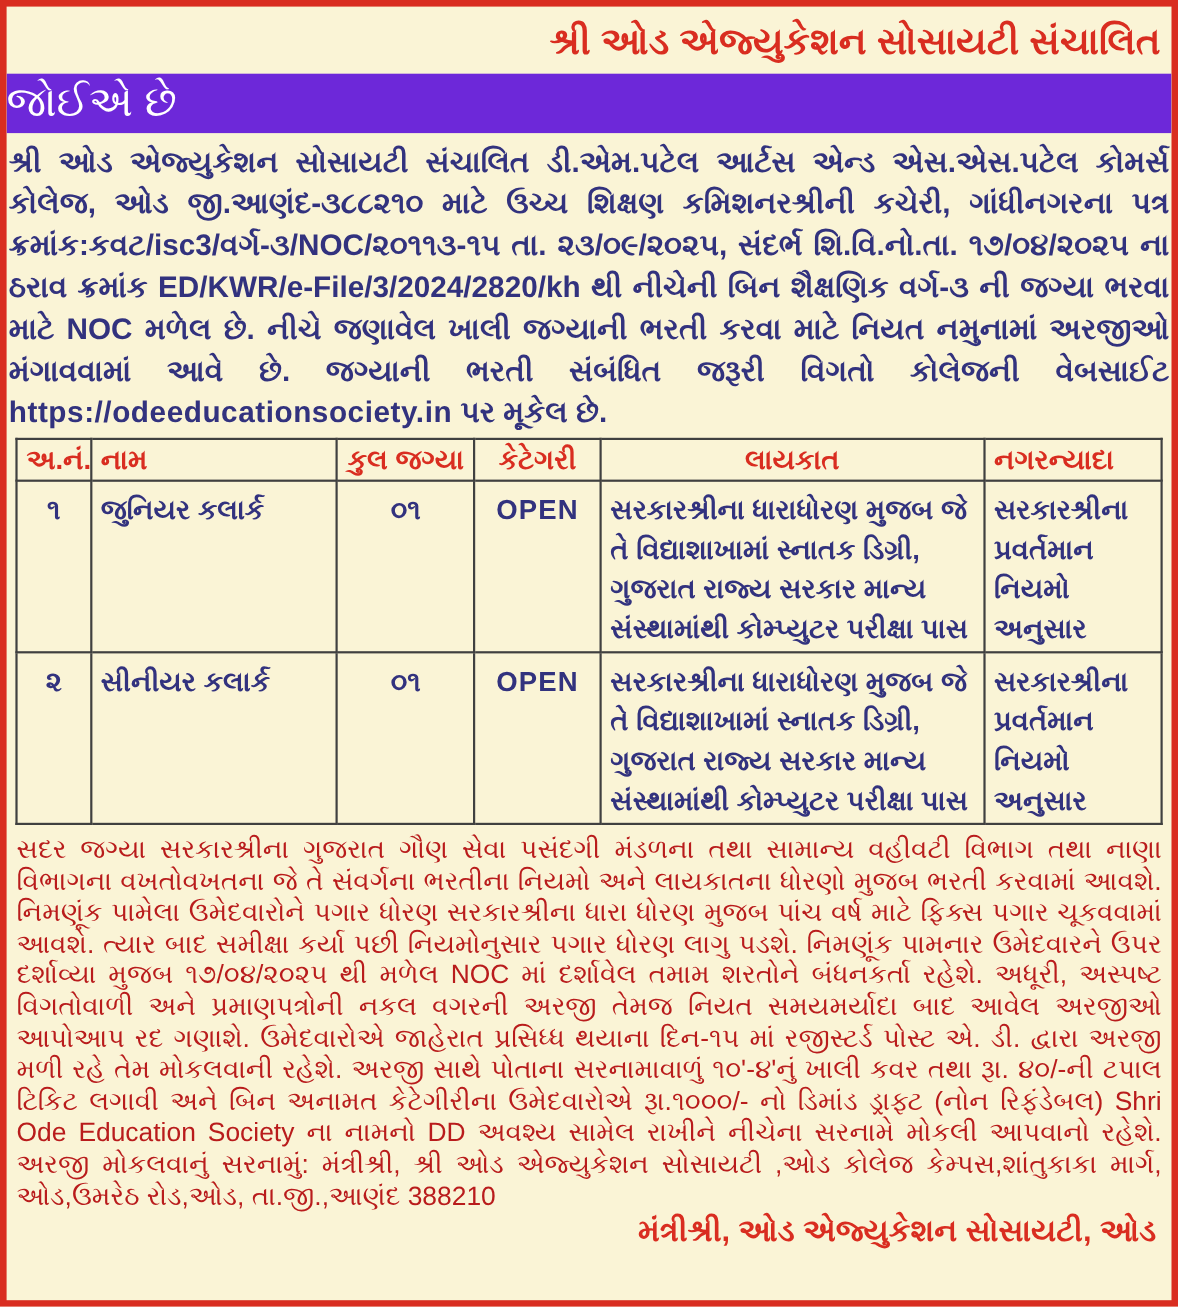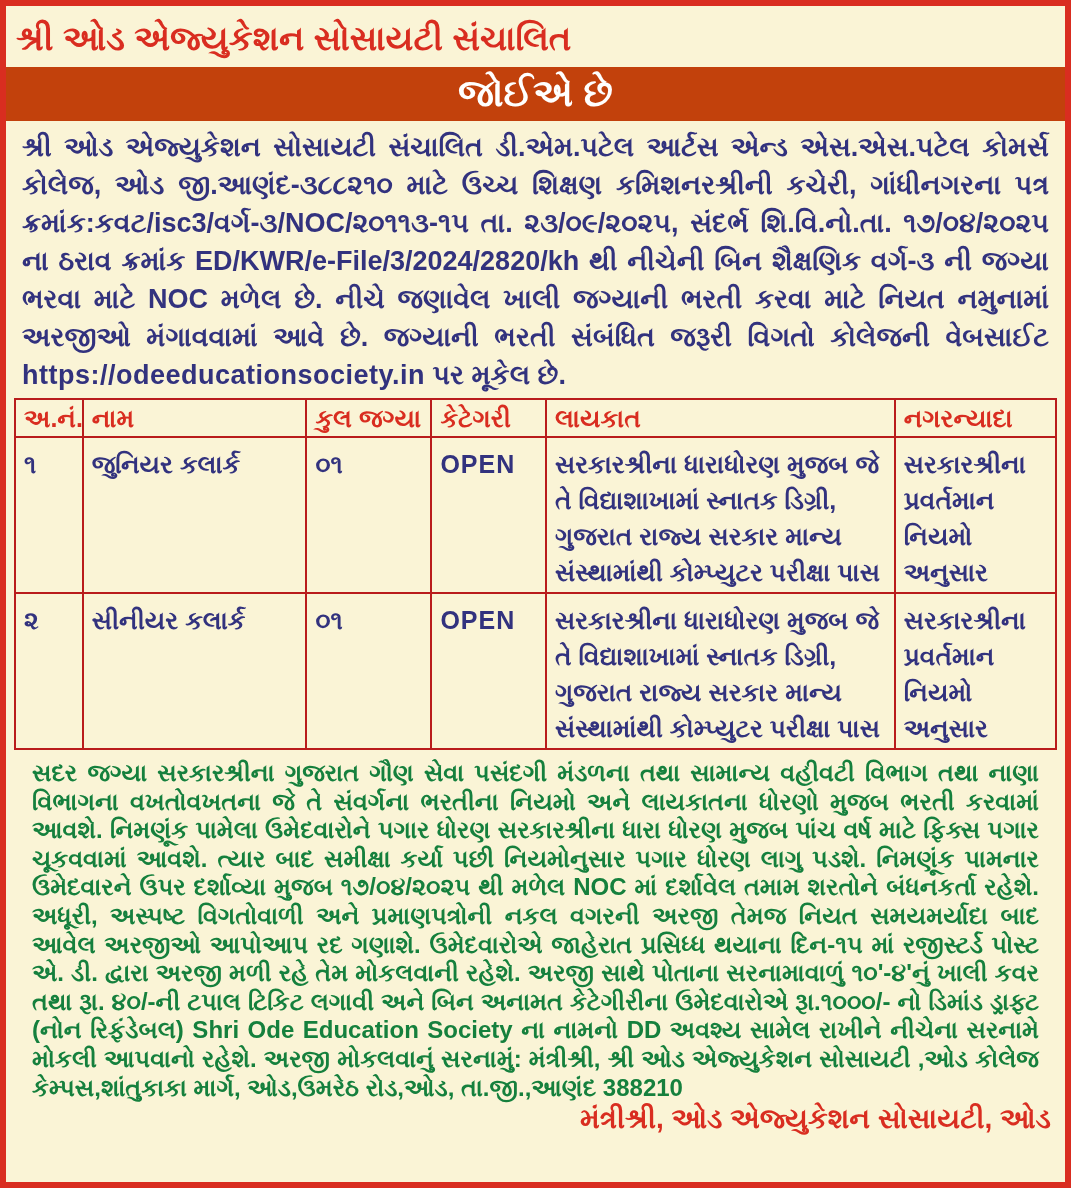--- a/index.html
+++ b/index.html
@@ -11,71 +11,70 @@
     height: 1188px;
     background: #faf4d6;
     border: 6px solid #d92d20;
     overflow: hidden;
     display: flex;
     flex-direction: column;
   }
 
   
   .masthead {
-    text-align: left;
+    text-align: right;
     color: #d92d20;
     font-weight: bold;
     padding: 10px 10px 6px;
   }
   .masthead .line { font-size: 34px; line-height: 45px; }
 
   .banner {
-    background: #c2410c;
+    background: #6d28d9;
     color: #ffffff;
-    text-align: center;
-    font-weight: bold;
+    font-weight: normal;
     font-size: 38px;
     line-height: 52px;
     height: 54px;
   }
 
   
   .intro {
     color: #32327e;
     font-weight: bold;
     font-size: 27px;
     line-height: 38px;
     text-align: justify;
-    padding: 7px 16px 4px;
+    padding: 7px 2px 4px;
     min-height: 268px;
   }
   .intro .latin { letter-spacing: 0.5px; }
 
   
   .vacancy-table-wrap { padding: 0 8px; }
   table.vacancy {
     width: 100%;
     border-collapse: collapse;
     table-layout: fixed;
   }
   table.vacancy th, table.vacancy td {
-    border: 2px solid #b91c1c;
+    border: 2px solid #404040;
     padding: 2px 8px;
     vertical-align: top;
   }
   table.vacancy th {
     color: #d92d20;
     font-size: 25px;
     line-height: 32px;
     font-weight: bold;
     text-align: left;
     white-space: nowrap;
     overflow: hidden;
   }
-  table.vacancy th.center, table.vacancy td.center { }
+  table.vacancy th.center, table.vacancy td.center { text-align: center; }
   table.vacancy td {
     color: #32327e;
     font-weight: bold;
     font-size: 25px;
     line-height: 36px;
     padding-top: 8px;
   }
   td.open-cell {
     font-size: 30px;
     letter-spacing: 1px;
@@ -84,26 +83,26 @@
   .col-sr   { width: 6.5%; }
   .col-name { width: 21.5%; }
   .col-tot  { width: 12%; }
   .col-cat  { width: 11%; }
   .col-qual { width: 33.5%; }
   .col-age  { width: 15.5%; }
   tr.vacancy-row { height: 144px; }
 
   
   .outro {
-    color: #15803d;
-    font-weight: bold;
+    color: #b91c1c;
+    font-weight: normal;
     font-size: 24px;
     line-height: 28.6px;
     text-align: justify;
-    padding: 9px 26px 0;
+    padding: 9px 9px 0;
     min-height: 338px;
   }
   .signature {
     color: #d92d20;
     font-weight: bold;
     font-size: 28px;
     line-height: 34px;
     text-align: right;
     padding: 0 14px 10px;
   }

